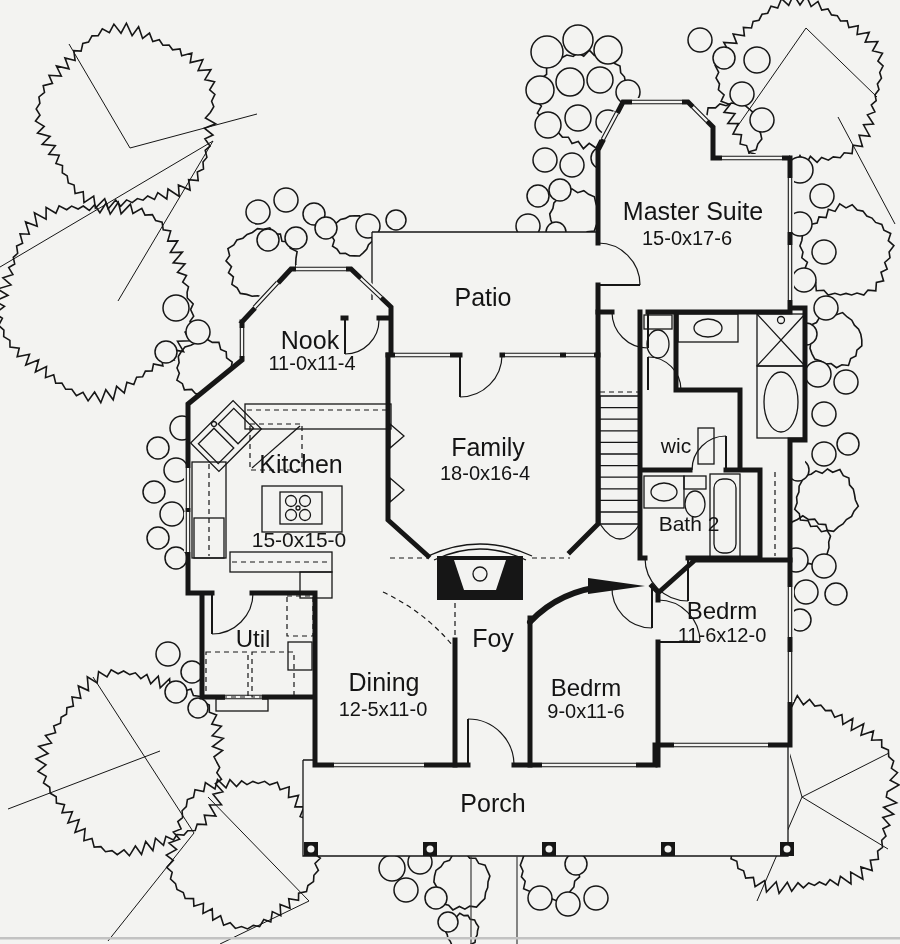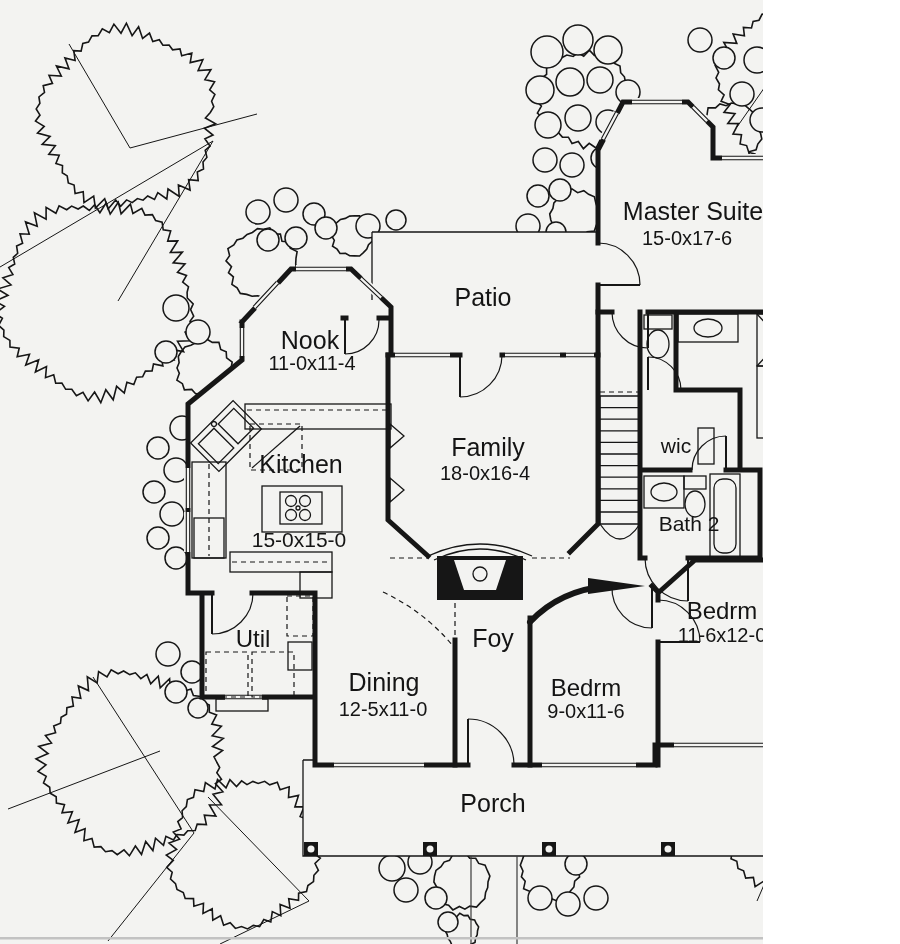--- a/index.html
+++ b/index.html
@@ -1,18 +1,18 @@
 <!DOCTYPE html>
 <html style="--ink: #161616; --paper: #f3f3f1; --soft: #c2c2c2;"><head>
 <meta charset="utf-8">
 <style>
   :root{ --ink:#161616; --paper:#f3f3f1; --soft:#c2c2c2; }
   html,body{margin:0;padding:0;}
   body{background:#ffffff;font-family:"Liberation Sans",sans-serif;}
-  #stage{position:relative;width:763px;height:944px;background:var(--paper);overflow:hidden;}
+  #stage{position:relative;width:900px;height:944px;background:var(--paper);overflow:hidden;}
   svg{display:block;}
   .thick{stroke:var(--ink);stroke-width:5;fill:none;stroke-linecap:square;}
   .thick6{stroke:var(--ink);stroke-width:6;fill:none;stroke-linecap:round;}
   .thin{stroke:var(--ink);stroke-width:1.3;fill:none;}
   .dash{stroke:var(--ink);stroke-width:1.2;fill:none;stroke-dasharray:5 4;}
   .winline{stroke:var(--ink);stroke-width:1.1;fill:none;}
   .leaf{stroke:var(--ink);stroke-width:2;fill:none;}
   .arc{stroke:var(--ink);stroke-width:1.2;fill:none;}
   .paperfill{fill:var(--paper);stroke:none;}
   .inkfill{fill:var(--ink);stroke:none;}

